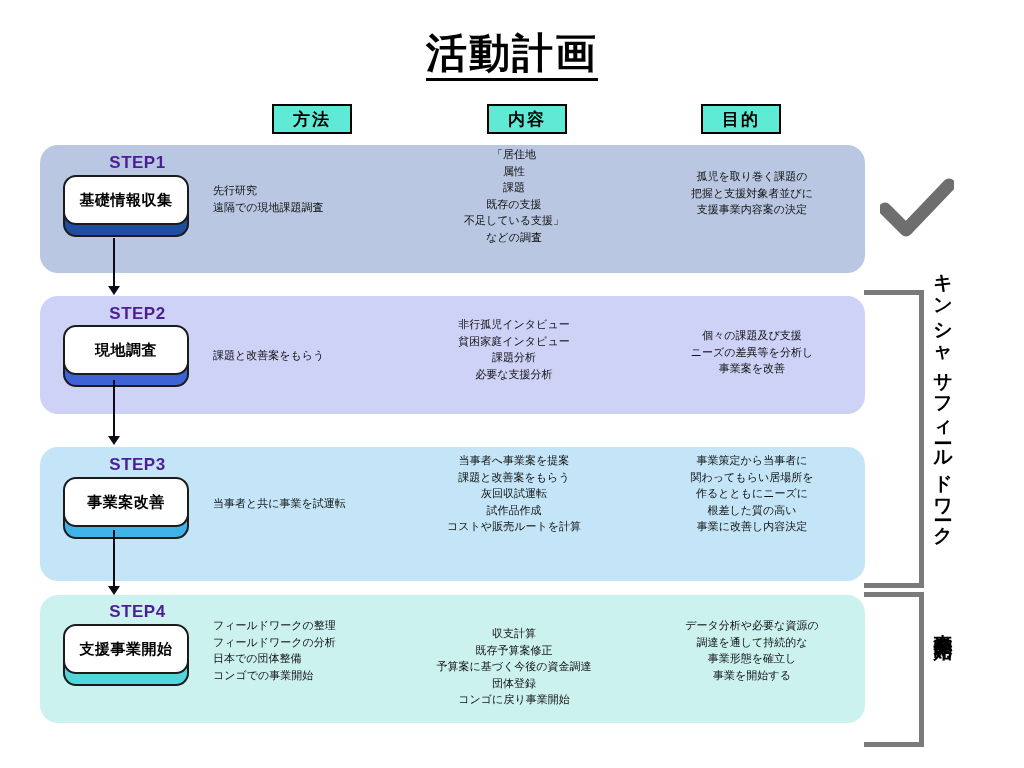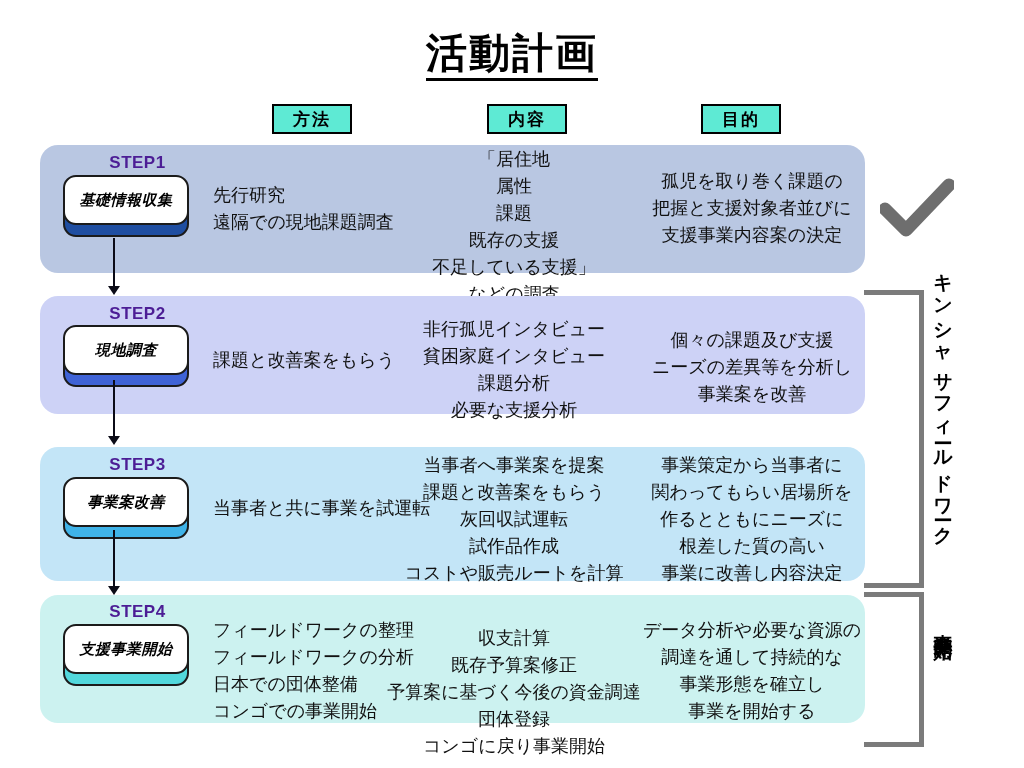--- a/index.html
+++ b/index.html
@@ -79,21 +79,20 @@
     letter-spacing: 0.5px;
   }
 
   
   .step-pill-wrap {
     position: absolute;
     left: 23px;
     top: 30px;
     width: 110px;
     height: 62px;
-    font-style: italic;
   }
   .step-pill-base {
     position: absolute;
     left: 0;
     top: 14px;
     width: 126px;
     height: 48px;
     border-radius: 13px;
     border: 2px solid #1b1b1b;
     box-sizing: border-box;
@@ -117,21 +116,21 @@
     color: #000000;
   }
   #step-pill-base-1 { background: #1f4ea1; }
   #step-pill-base-2 { background: #3f63d6; }
   #step-pill-base-3 { background: #3fb3e8; }
   #step-pill-base-4 { background: #52d8dc; }
 
   
   .cell {
     position: absolute;
-    font-size: 18px;
+    font-size: 11px;
     line-height: 1.5;
     color: #111111;
     white-space: pre-line;
   }
   .cell-method  { left: 168px; width: 220px; text-align: left; margin-left: 45px; }
   .cell-content { left: 390px; width: 248px; text-align: center; }
   .cell-purpose { left: 638px; width: 228px; text-align: center; }
 
   
   #cell-method-1  { top: 182px; }

